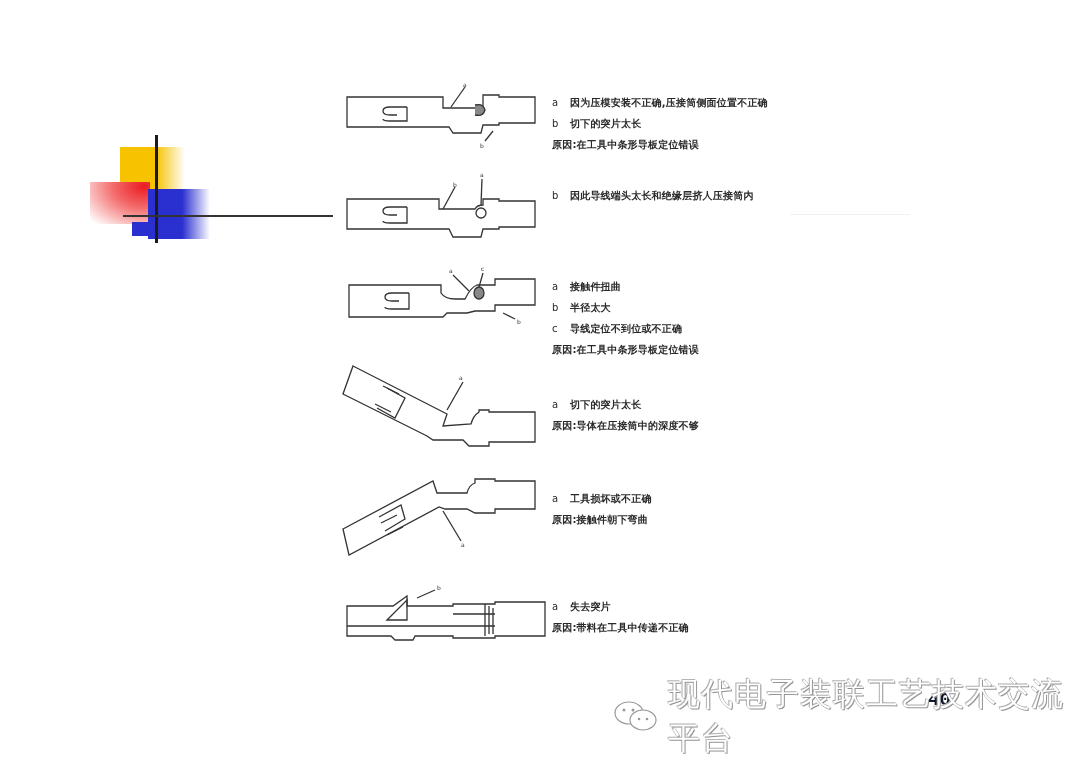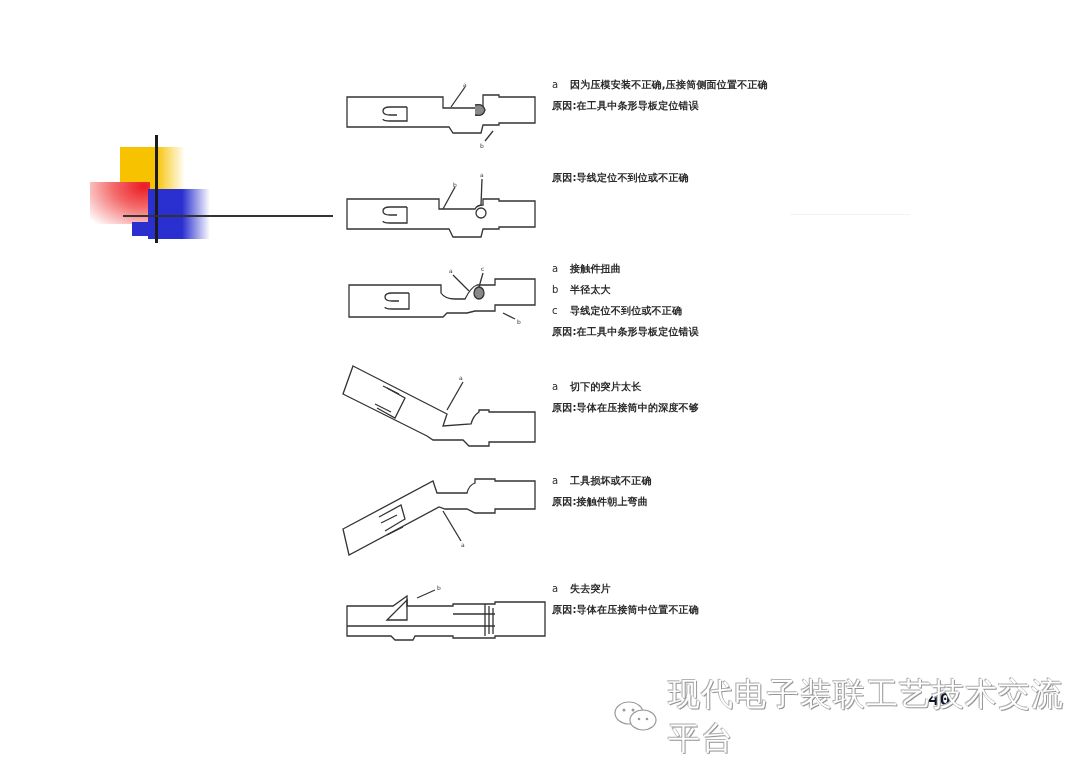--- a/index.html
+++ b/index.html
@@ -13,21 +13,21 @@
   .logo .blue { position: absolute; left: 68px; top: 64px; width: 62px; height: 50px;
     background: linear-gradient(to right, #2a2fd0 55%, rgba(80,80,230,0) 100%); }
   .logo .blue2 { position: absolute; left: 52px; top: 97px; width: 20px; height: 14px; background: #2a2fd0; }
   .logo .vline { position: absolute; left: 75px; top: 10px; width: 3px; height: 108px; background: #1b1b1b; }
   .logo .hline { position: absolute; left: 43px; top: 90px; width: 210px; height: 2px; background: #333; }
   .rule-right { position: absolute; left: 790px; top: 214px; width: 120px; height: 1px; background: #f2f2f2; }
 
   .drawing { position: absolute; left: 335px; width: 215px; }
   .drawing svg { display: block; }
   .anno { position: absolute; left: 552px; font-size: 10px; line-height: 21px; color: #2a2a2a;
-          font-weight: bold; letter-spacing: 0.2px; }
+          font-weight: bold; letter-spacing: 0.2px; margin-top: 18px; }
   .anno .row { white-space: nowrap; }
   .anno .key { display: inline-block; width: 18px; font-weight: normal; }
 
   .watermark { position: absolute; left: 612px; top: 695px; height: 44px; display: flex;
                align-items: center; color: #ffffff; font-size: 32px;
                text-shadow: 0 0 1px #777, 1px 1px 0 #999, -1px -1px 0 #bbb; letter-spacing: 1px; }
   .watermark .wechat { width: 50px; height: 36px; margin-right: 6px; position: relative; }
   .page-num { position: absolute; left: 928px; top: 689px; font-size: 19px; font-weight: bold; color: #0f172a; font-family: Liberation Mono, monospace; }
 </style>
 </head>
@@ -49,36 +49,37 @@
   <path d="M72 32 H55 Q48 32 48 36 Q48 40 55 40 H62 M72 32 V46 H55 Q48 46 48 44"></path>
   <path d="M140 30 Q148 28 150 35 Q148 42 140 40" fill="#888"></path>
   <path d="M130 12 L116 32"></path>
   <text x="128" y="12" font-size="6" fill="#333" stroke="none">a</text>
   <path d="M158 56 L150 66"></path>
   <text x="145" y="73" font-size="6" fill="#333" stroke="none">b</text>
 </svg>
 </div>
 <div class="anno" style="top:74px">
   <div class="row"><span class="key">a</span><span>因为压模安装不正确,压接筒侧面位置不正确</span></div>
+  <div class="row"><span class="key">b</span><span>切下的突片太长</span></div>
   <div class="row"><span>原因:在工具中条形导板定位错误</span></div>
 </div>
 
 <div class="drawing" style="top:165px;height:80px">
 <svg width="215" height="80" viewBox="0 0 215 80" fill="none" stroke="#333" stroke-width="1.3">
   <path d="M12 34 H104 V44 H110 L140 44 Q142 40 148 40 V34 H164 V36 H200 V62 H164 V64 H148 L146 72 H118 L114 64 H12 Z"></path>
   <path d="M72 42 H55 Q48 42 48 46 Q48 50 55 50 H62 M72 42 V58 H55 Q48 58 48 56"></path>
   <ellipse cx="146" cy="48" rx="5" ry="5"></ellipse>
   <path d="M120 22 L108 44"></path>
   <text x="118" y="22" font-size="6" fill="#333" stroke="none">b</text>
   <path d="M147 14 L146 40"></path>
   <text x="145" y="12" font-size="6" fill="#333" stroke="none">a</text>
 </svg>
 </div>
 <div class="anno" style="top:167px">
-  <div class="row"><span>原因:导线定位不到位或不正确</span></div>
+  <div class="row"><span class="key">b</span><span>因此导线端头太长和绝缘层挤人压接筒内</span></div>
 </div>
 
 <div class="drawing" style="top:255px;height:80px">
 <svg width="215" height="80" viewBox="0 0 215 80" fill="none" stroke="#333" stroke-width="1.3">
   <path d="M14 30 H106 V38 Q110 44 120 44 H130 Q136 32 142 30 H160 V24 H200 V50 H160 V56 H140 L132 58 H112 L108 62 H14 Z"></path>
   <path d="M74 38 H57 Q50 38 50 42 Q50 46 57 46 H64 M74 38 V54 H57 Q50 54 50 52"></path>
   <ellipse cx="144" cy="38" rx="5" ry="6" fill="#888"></ellipse>
   <path d="M118 20 L134 36"></path>
   <text x="114" y="18" font-size="6" fill="#333" stroke="none">a</text>
   <path d="M148 18 L144 32"></path>
@@ -112,36 +113,36 @@
 <svg width="215" height="105" viewBox="0 0 215 105" fill="none" stroke="#333" stroke-width="1.3">
   <path d="M8 64 L98 16 L102 28 H132 Q134 20 140 18 V14 H160 V16 H200 V44 H160 V48 H140 L132 44 H110 L104 42 L14 90 Z"></path>
   <path d="M44 52 L66 40 L70 54 L50 66"></path>
   <path d="M46 58 L62 50 M52 70 L68 62"></path>
   <path d="M108 46 L126 76"></path>
   <text x="126" y="82" font-size="6" fill="#333" stroke="none">a</text>
 </svg>
 </div>
 <div class="anno" style="top:470px">
   <div class="row"><span class="key">a</span><span>工具损坏或不正确</span></div>
-  <div class="row"><span>原因:接触件朝上弯曲</span></div>
+  <div class="row"><span>原因:接触件朝下弯曲</span></div>
 </div>
 
 <div class="drawing" style="top:578px;height:70px">
 <svg width="215" height="70" viewBox="0 0 215 70" fill="none" stroke="#333" stroke-width="1.3">
   <path d="M12 28 H58 L72 18 V28 H118 V26 H160 V24 H210 V58 H160 V60 H118 V58 H80 L78 62 H60 L56 58 H12 Z"></path>
   <path d="M52 42 L72 22 V42 Z"></path>
   <path d="M12 48 H118 M118 36 H160 M118 48 H160"></path>
   <path d="M150 26 V58 M154 28 V56 M158 30 V56"></path>
   <path d="M100 12 L82 20"></path>
   <text x="102" y="12" font-size="6" fill="#333" stroke="none">b</text>
 </svg>
 </div>
 <div class="anno" style="top:578px">
   <div class="row"><span class="key">a</span><span>失去突片</span></div>
-  <div class="row"><span>原因:导体在压接筒中位置不正确</span></div>
+  <div class="row"><span>原因:带料在工具中传递不正确</span></div>
 </div>
 
 <div class="page-num">40</div>
 
 <div class="watermark">
   <span class="wechat">
     <svg width="50" height="36" viewBox="0 0 50 36">
       <ellipse cx="17" cy="14" rx="14" ry="11" fill="#fff" stroke="#999" stroke-width="1.2"></ellipse>
       <ellipse cx="31" cy="21" rx="13" ry="10" fill="#fff" stroke="#999" stroke-width="1.2"></ellipse>
       <circle cx="12" cy="11" r="1.5" fill="#999"></circle>

